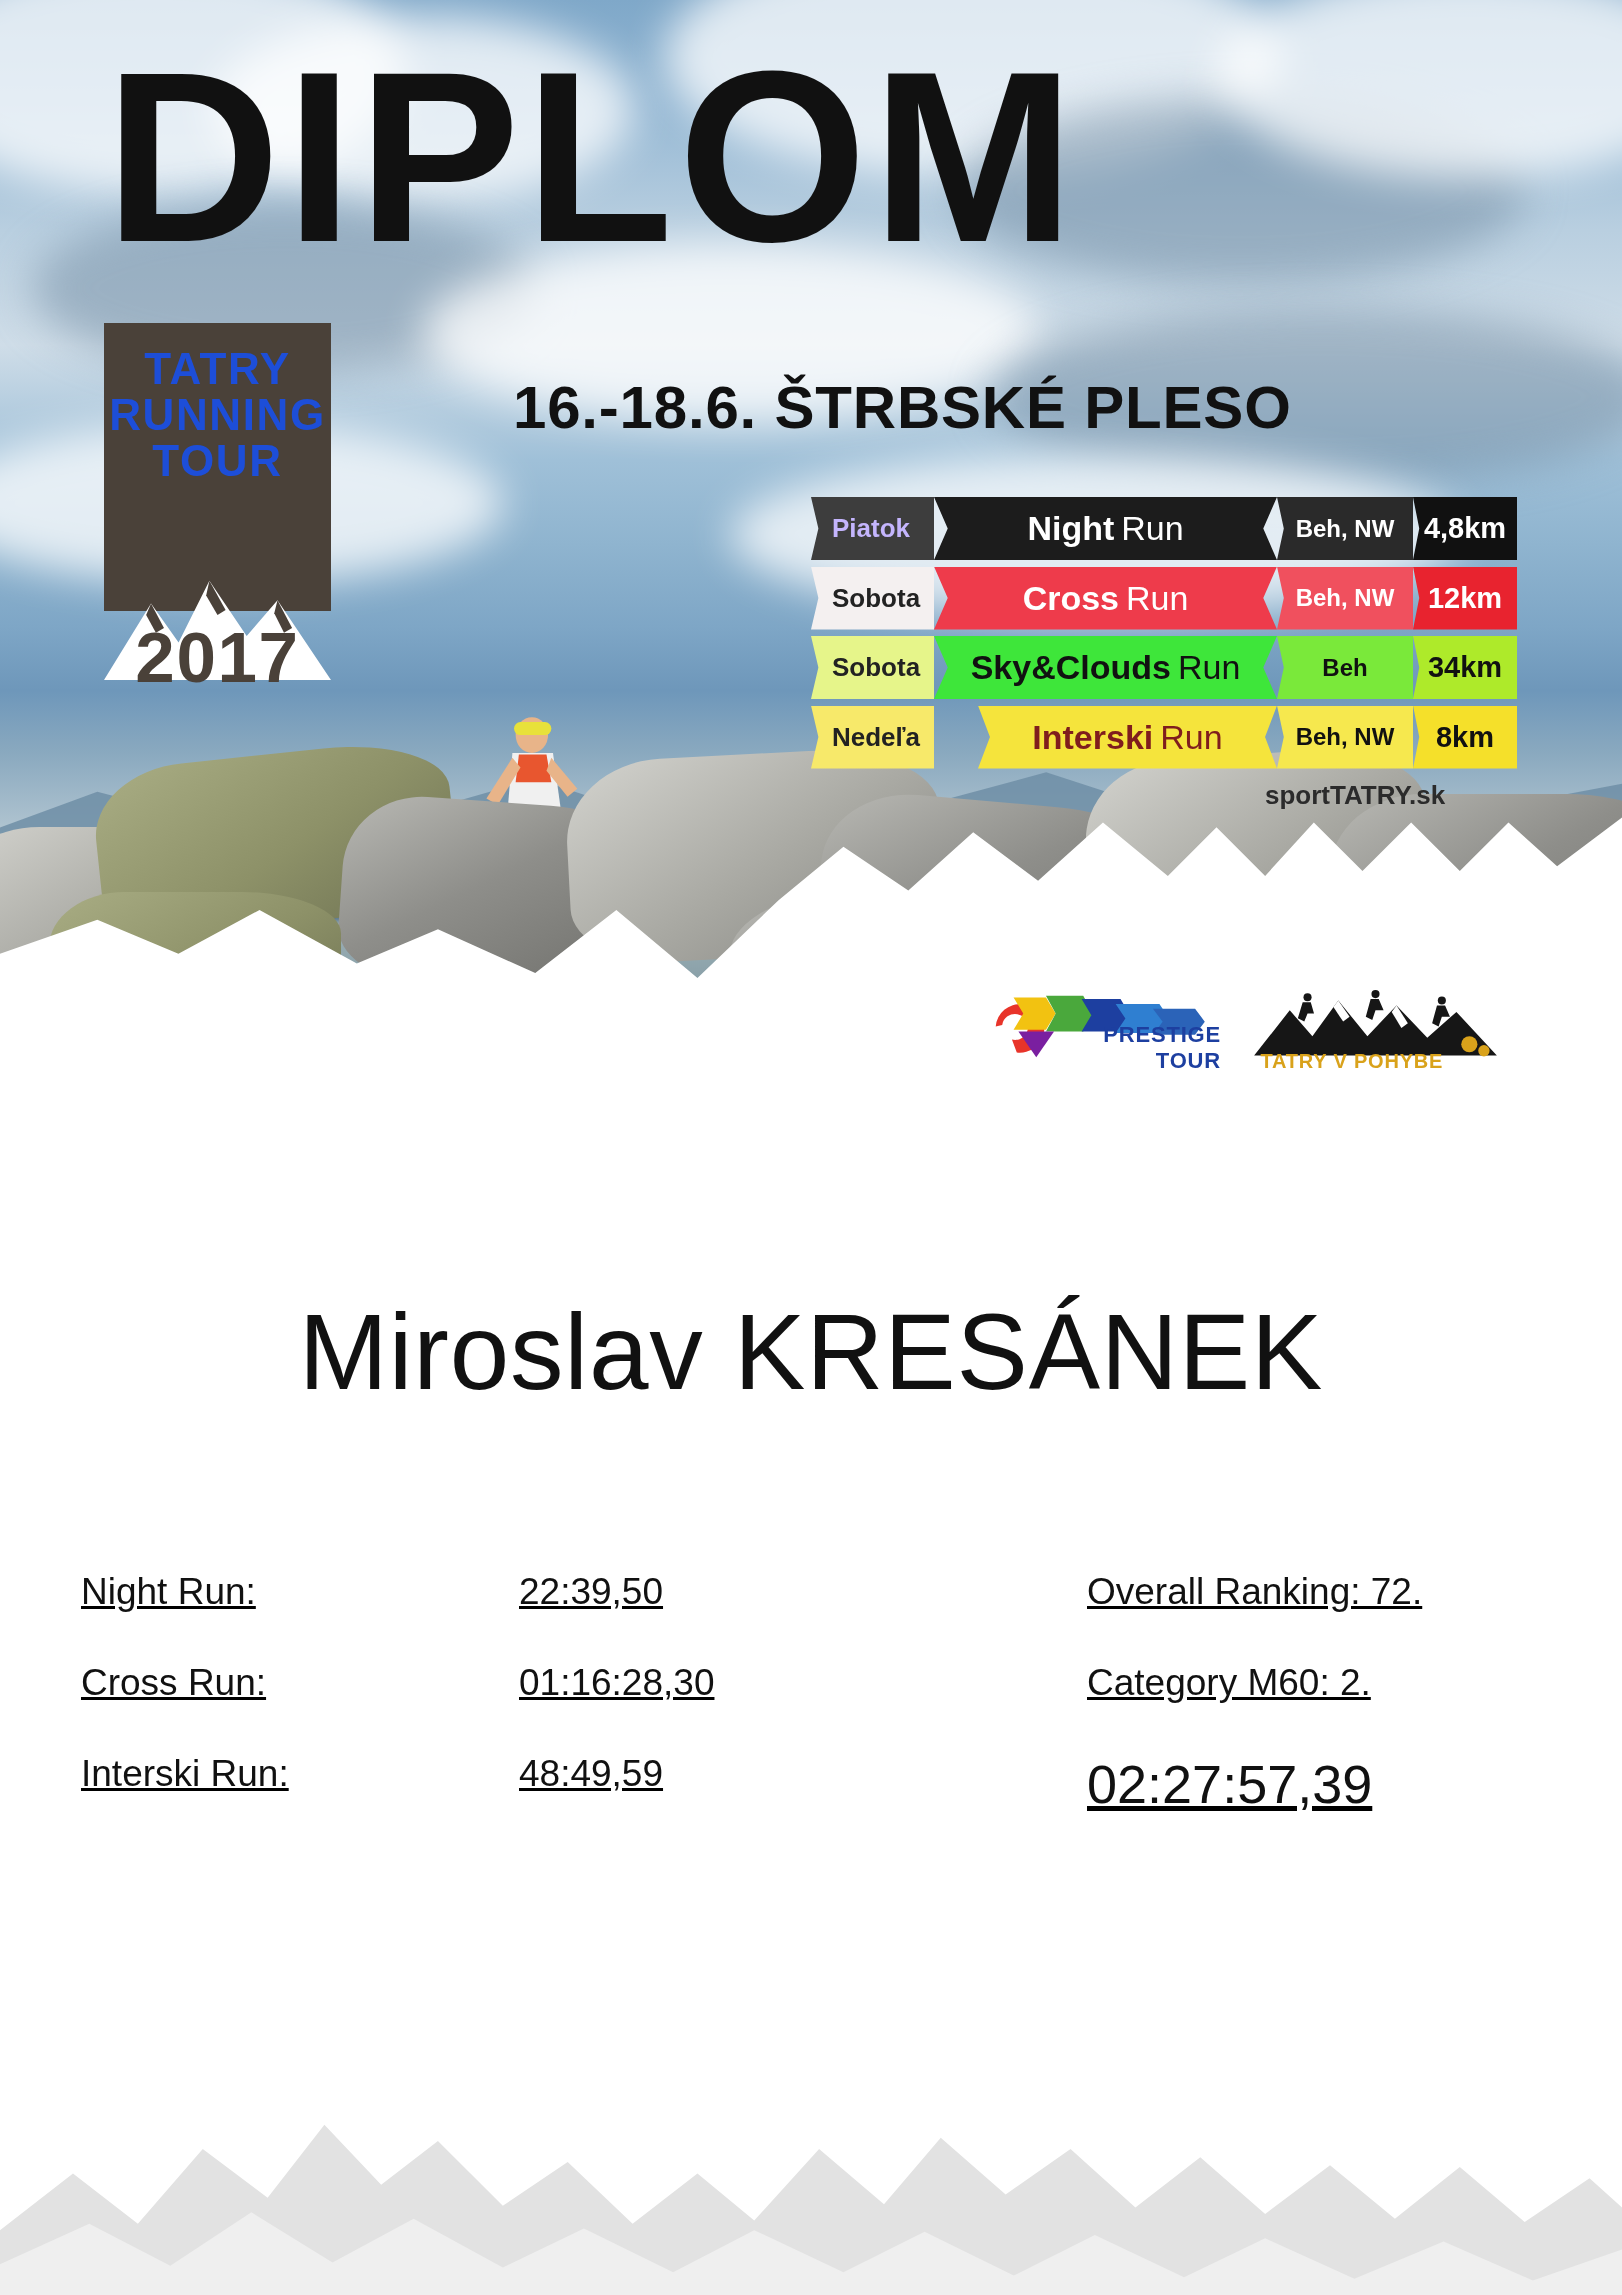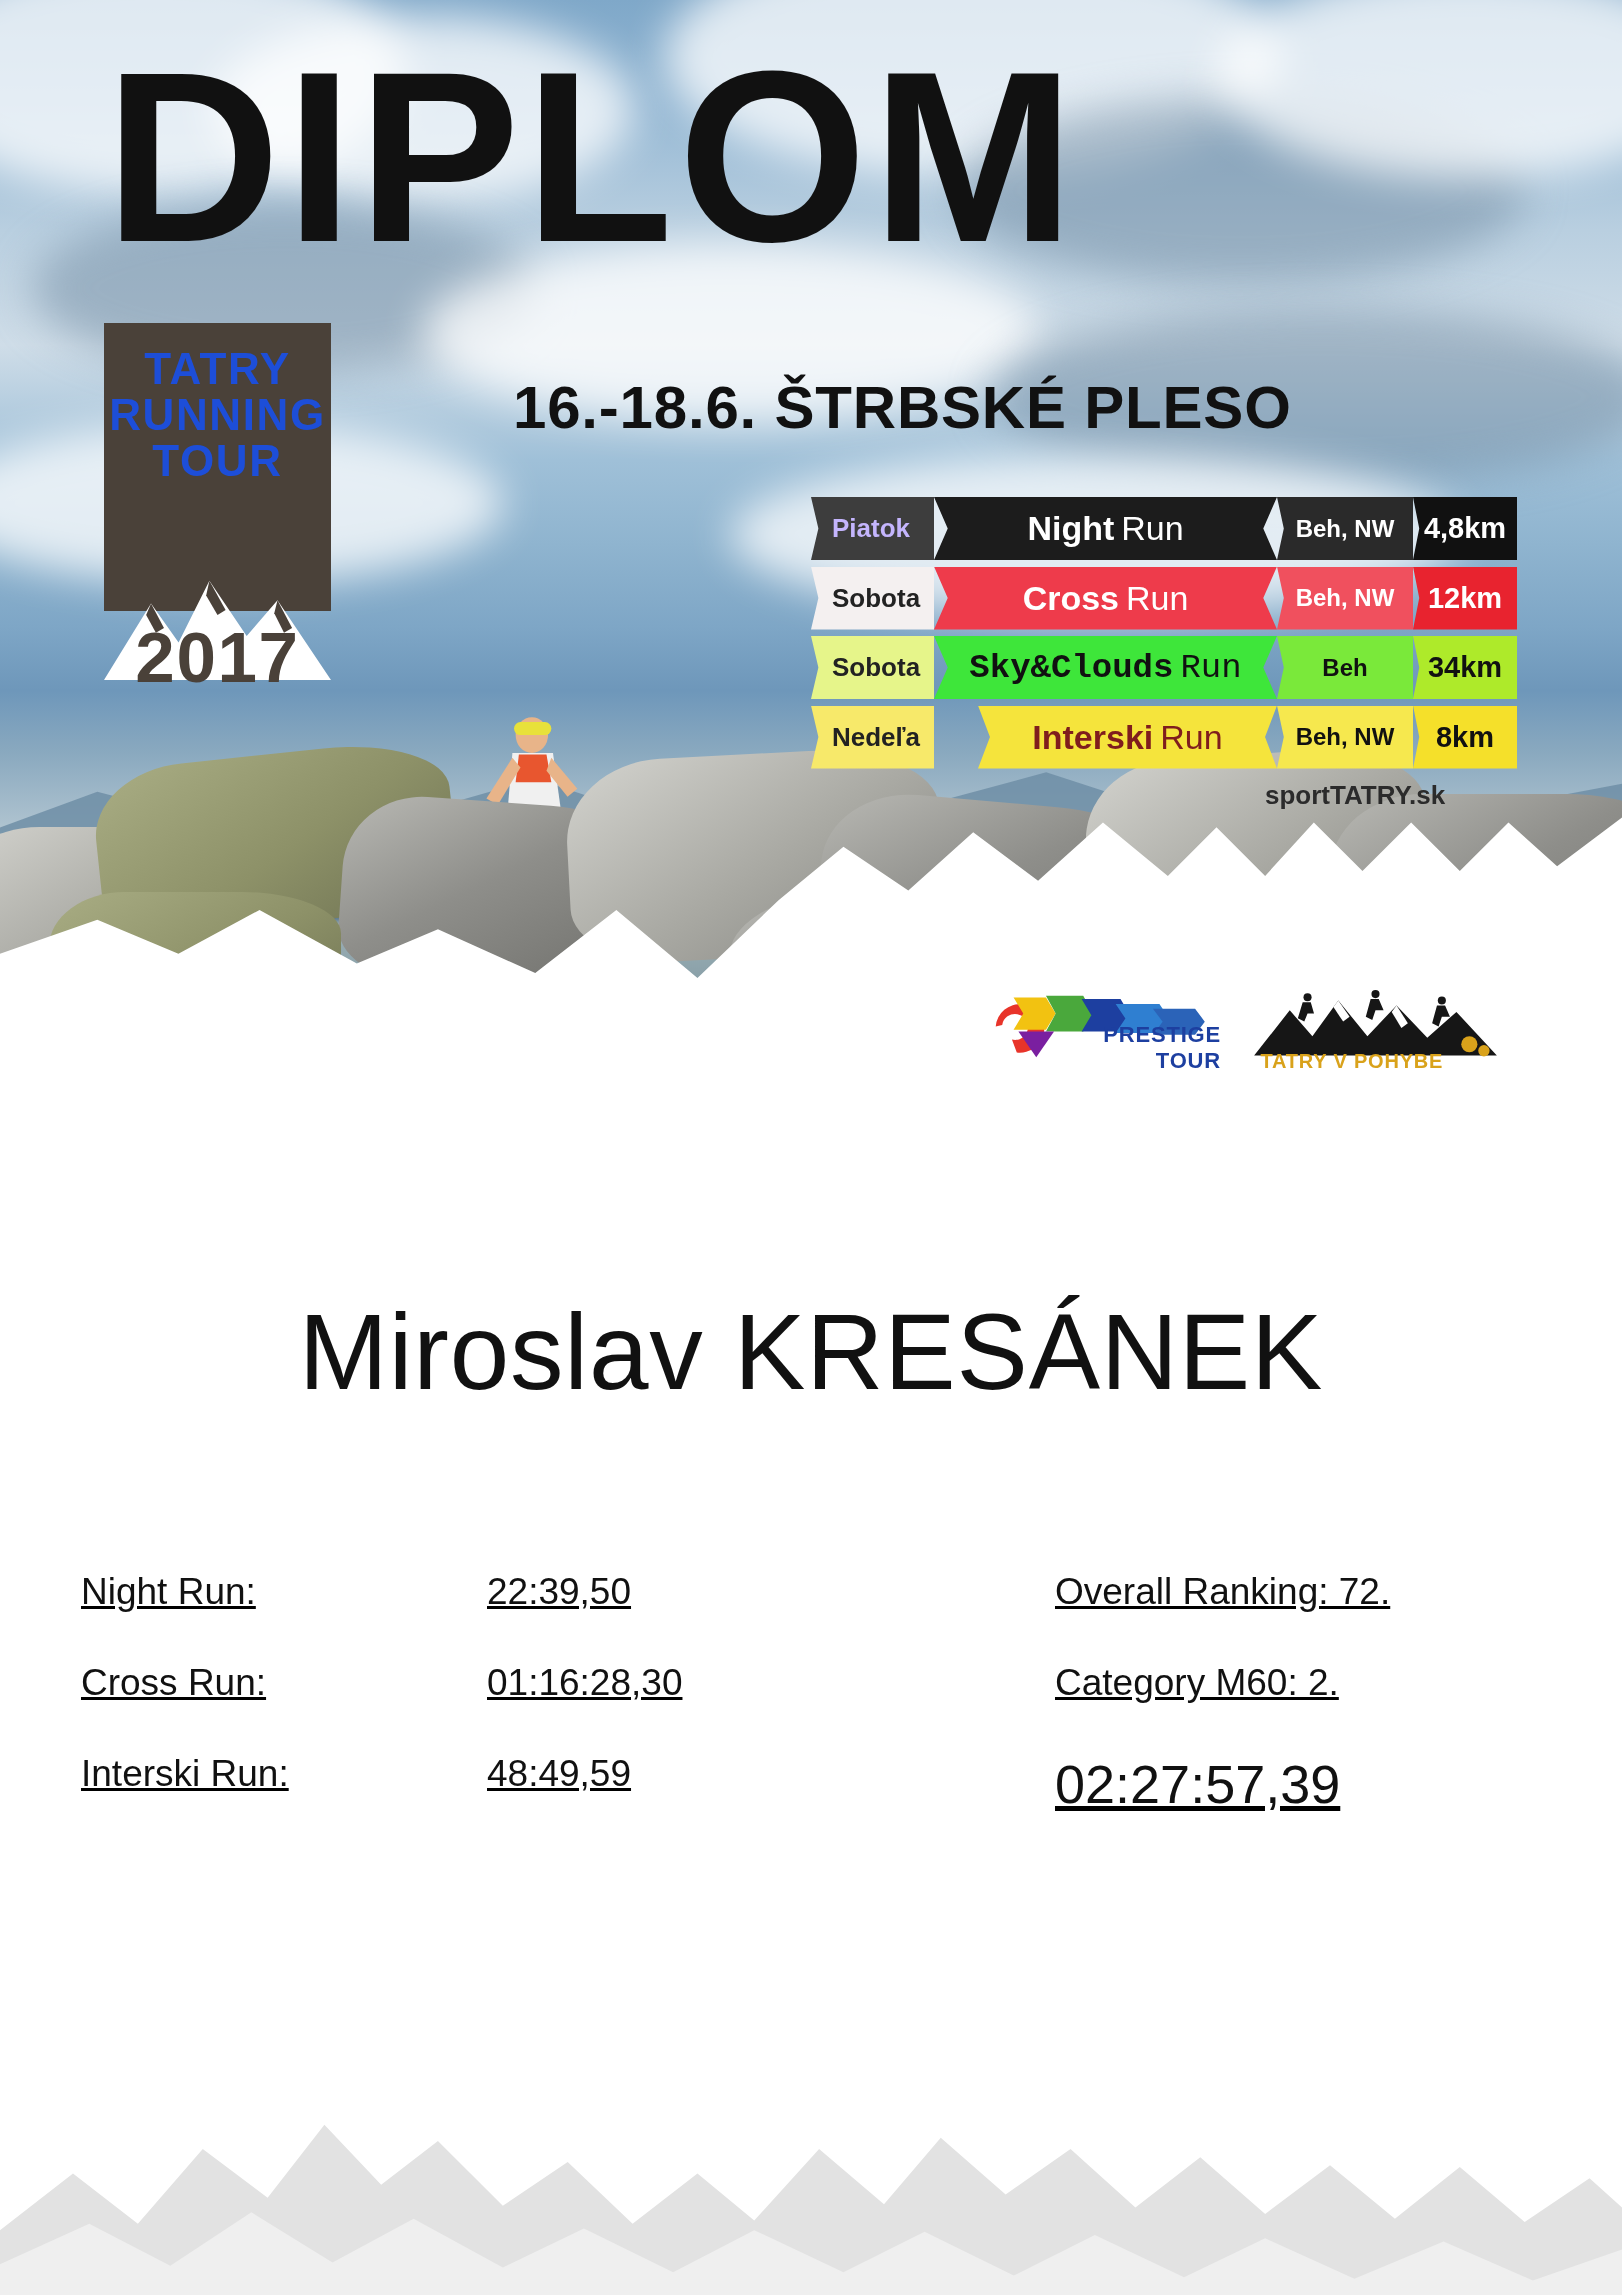--- a/index.html
+++ b/index.html
@@ -223,21 +223,21 @@
   .r-night .rb-name { background: #1c1c1c; color: #ffffff; }
   .r-night .rb-type { background: #2a2a2a; color: #ffffff; }
   .r-night .rb-dist { background: #111111; color: #ffffff; }
 
   .r-cross .rb-day { background: #f4f0f0; color: #222; }
   .r-cross .rb-name { background: #ee3b4b; color: #ffffff; }
   .r-cross .rb-type { background: #f0505e; color: #ffffff; }
   .r-cross .rb-dist { background: #e8232f; color: #ffffff; }
 
   .r-sky .rb-day { background: #e6f58a; color: #222; }
-  .r-sky .rb-name { background: #3ee63a; color: #111111; font-family: Liberation Mono, monospace; }
+  .r-sky .rb-name { background: #3ee63a; color: #111111; }
   .r-sky .rb-type { background: #7ae93a; color: #111111; }
   .r-sky .rb-dist { background: #aeea2a; color: #111111; }
 
   .r-inter .rb-day { background: #f7e96a; color: #222; }
   .r-inter .rb-name { background: #f5e43c; color: #7f1d1d; margin-left: 44px; }
   .r-inter .rb-type { background: #f6e84e; color: #111111; }
   .r-inter .rb-dist { background: #f5e02a; color: #111111; }
 
   .sporttatry {
     position: absolute;
@@ -308,21 +308,21 @@
     text-decoration: underline;
   }
   .res-row {
     display: flex;
     align-items: flex-start;
     margin-bottom: 49px;
     font-size: 37px;
     color: #111111;
   }
   .res-label { width: 406px; }
-  .res-time  { width: 568px; }
+  .res-time  { width: 568px; margin-left: 32px; }
   .res-right { flex: 1; }
   .res-total {
     font-size: 54px;
     color: #111111;
     letter-spacing: 0px;
   }
 
   
   .bottom-mtns {
     position: absolute;

